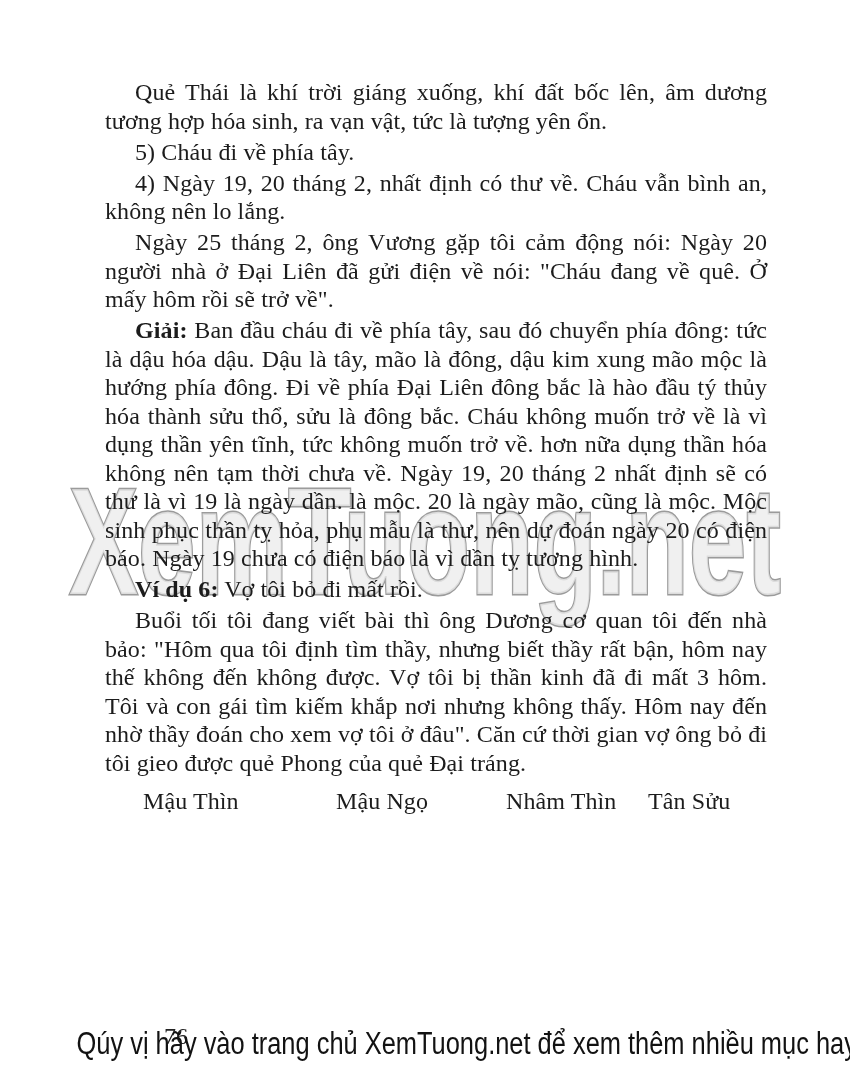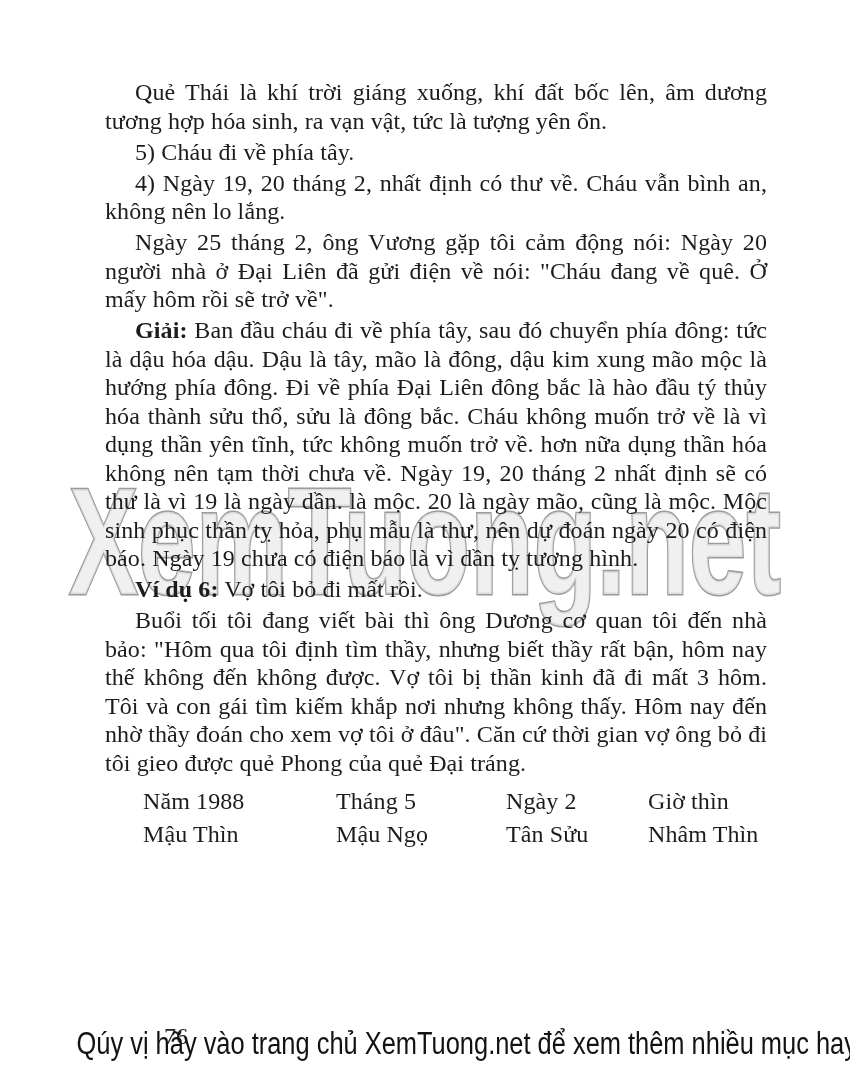--- a/index.html
+++ b/index.html
@@ -95,31 +95,25 @@
 
     <p><span>Quẻ Thái là khí trời giáng xuống, khí đất bốc lên, âm dương tương hợp hóa sinh, ra vạn vật, tức là tượng yên ổn.</span></p>
       <p><span>5) Cháu đi về phía tây.</span></p>
       <p><span>4) Ngày 19, 20 tháng 2, nhất định có thư về. Cháu vẫn bình an, không nên lo lắng.</span></p>
       <p><span>Ngày 25 tháng 2, ông Vương gặp tôi cảm động nói: Ngày 20 người nhà ở Đại Liên đã gửi điện về nói: "Cháu đang về quê. Ở mấy hôm rồi sẽ trở về".</span></p>
       <p><span class="lead">Giải:</span><span> Ban đầu cháu đi về phía tây, sau đó chuyển phía đông: tức là dậu hóa dậu. Dậu là tây, mão là đông, dậu kim xung mão mộc là hướng phía đông. Đi về phía Đại Liên đông bắc là hào đầu tý thủy hóa thành sửu thổ, sửu là đông bắc. Cháu không muốn trở về là vì dụng thần yên tĩnh, tức không muốn trở về. hơn nữa dụng thần hóa không nên tạm thời chưa về. Ngày 19, 20 tháng 2 nhất định sẽ có thư là vì 19 là ngày dần. là mộc. 20 là ngày mão, cũng là mộc. Mộc sinh phục thần tỵ hỏa, phụ mẫu là thư, nên dự đoán ngày 20 có điện báo. Ngày 19 chưa có điện báo là vì dần tỵ tương hình.</span></p>
       <p><span class="lead">Ví dụ 6:</span><span> Vợ tôi bỏ đi mất rồi.</span></p>
       <p><span>Buổi tối tôi đang viết bài thì ông Dương cơ quan tôi đến nhà bảo: "Hôm qua tôi định tìm thầy, nhưng biết thầy rất bận, hôm nay thế không đến không được. Vợ tôi bị thần kinh đã đi mất 3 hôm. Tôi và con gái tìm kiếm khắp nơi nhưng không thấy. Hôm nay đến nhờ thầy đoán cho xem vợ tôi ở đâu". Căn cứ thời gian vợ ông bỏ đi tôi gieo được quẻ Phong của quẻ Đại tráng.</span></p>
       <div class="date-table">
 
-    <div class="date-row">
-          <span class="date-cell">Năm 1988</span>
-          <span class="date-cell">Tháng 5</span>
-          <span class="date-cell">Ngày 2</span>
-          <span class="date-cell">Giờ thìn</span>
-        </div>
         <div class="date-row">
           <span class="date-cell">Mậu Thìn</span>
           <span class="date-cell">Mậu Ngọ</span>
+          <span class="date-cell">Nhâm Thìn</span>
           <span class="date-cell">Tân Sửu</span>
-          <span class="date-cell">Nhâm Thìn</span>
         </div>
       </div>
   </main>
 
   <div class="page-number">76</div>
 
   <div class="footer">Qúy vị hãy vào trang chủ XemTuong.net để xem thêm nhiều mục hay khác</div>
 
 </div>
 

